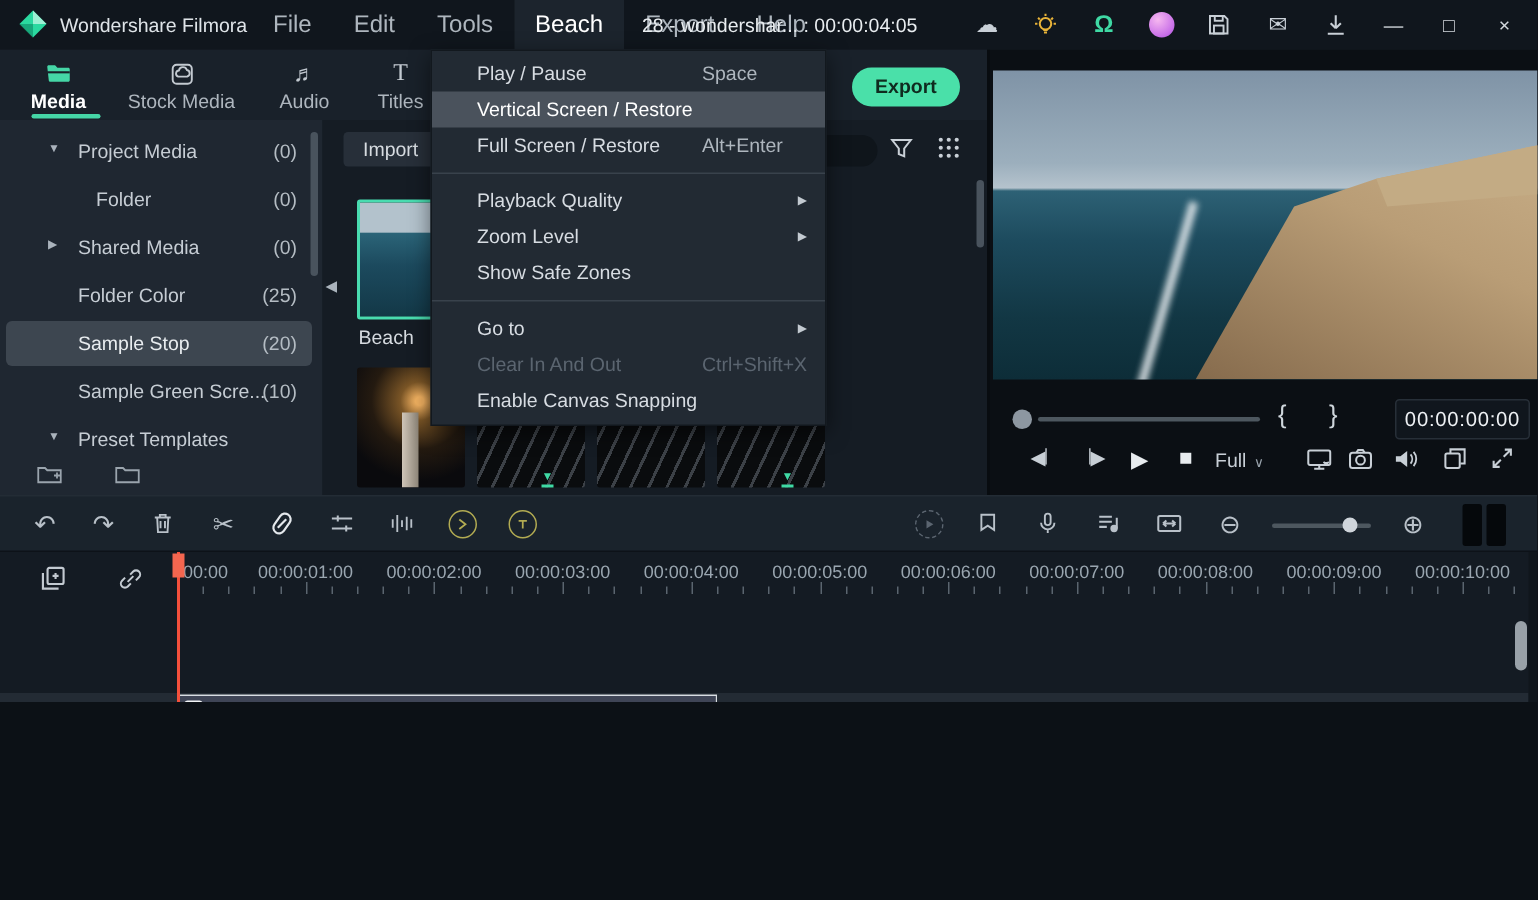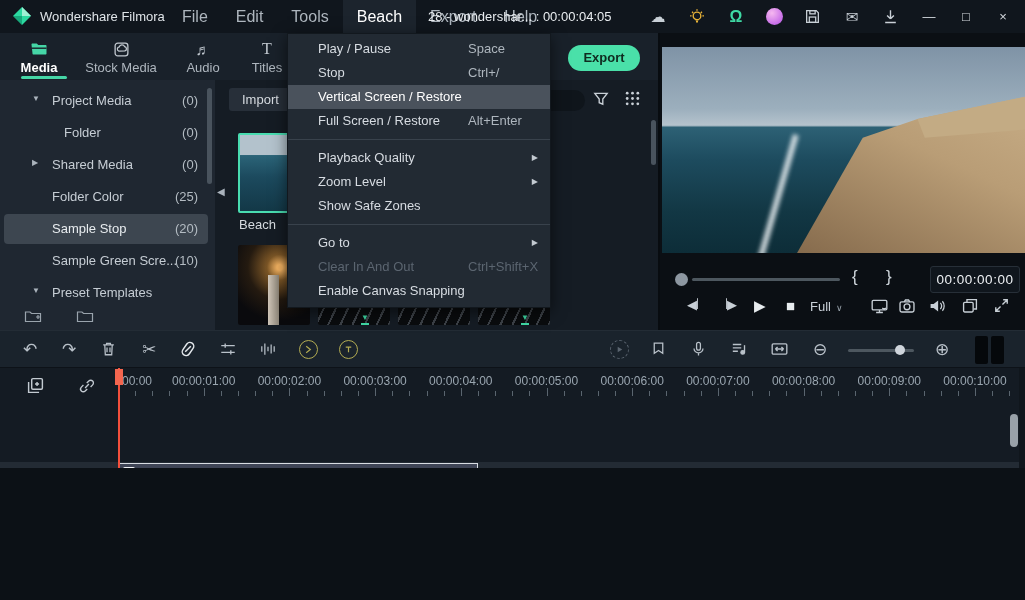--- a/index.html
+++ b/index.html
@@ -348,24 +348,20 @@
       <svg width="17" height="17" viewBox="0 0 16 16" fill="none" stroke="currentColor" stroke-width="1.3">
         <path d="M9.6 2.6h3.8v3.8M13.2 2.8L8.9 7.1M6.4 13.4H2.6V9.6M2.8 13.2l4.3-4.3"></path>
       </svg>
     </span>
   </div>
 
   <div class="viewmenu">
       <div class="vm-row">
         <span class="vlabel">Play / Pause</span>
         <span class="vshort">Space</span>
-      </div>
-      <div class="vm-row">
-        <span class="vlabel">Stop</span>
-        <span class="vshort">Ctrl+/</span>
       </div>
       <div class="vm-row hl">
         <span class="vlabel">Vertical Screen / Restore</span>
       </div>
       <div class="vm-row">
         <span class="vlabel">Full Screen / Restore</span>
         <span class="vshort">Alt+Enter</span>
       </div>
       <div class="vm-sep"></div>
       <div class="vm-row">

